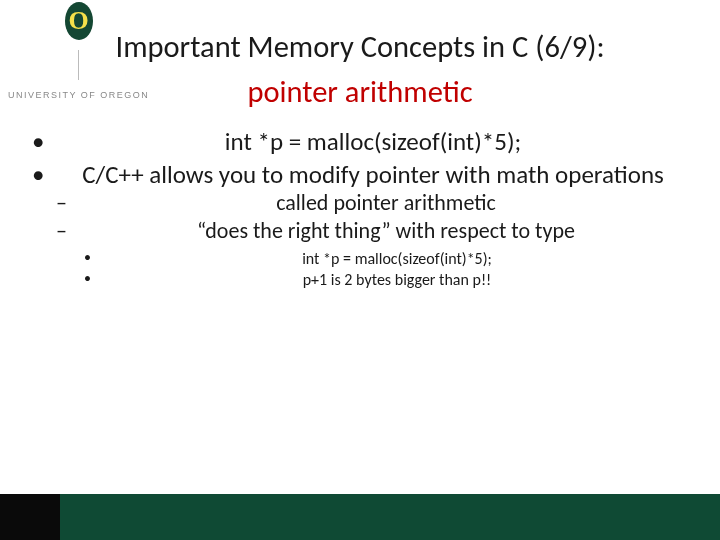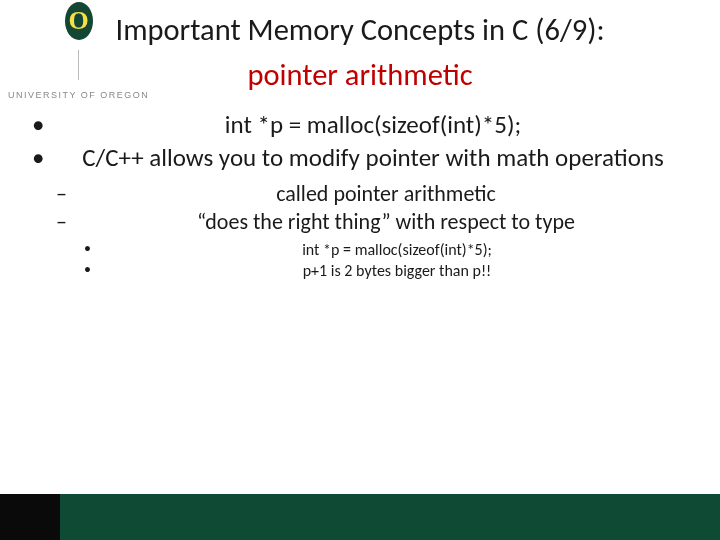--- a/index.html
+++ b/index.html
@@ -44,21 +44,21 @@
     background: #bbb;
   }
   .logo-text {
     font-size: 9px;
     letter-spacing: 1.5px;
     color: #888;
     font-family: Arial, sans-serif;
   }
   .title-block {
     text-align: center;
-    padding-top: 12px;
+    padding-top: 29px;
   }
   .title-line1 {
     font-size: 30.5px;
     color: #1a1a1a;
     line-height: 1.15;
   }
   .title-line2 {
     font-size: 30.5px;
     color: #c00000;
     line-height: 1.15;
@@ -81,21 +81,21 @@
   }
   ul.level1 > li::before {
     content: "•";
     position: absolute;
     left: 6px;
     top: 0;
     color: #1a1a1a;
   }
   ul.level2 {
     list-style: none;
-    margin-top: 8px;
+    margin-top: 0;
   }
   ul.level2 > li {
     font-size: 22px;
     color: #1a1a1a;
     line-height: 1.22;
     padding-left: 26px;
     position: relative;
     margin-bottom: 1px;
   }
   ul.level2 > li::before {

